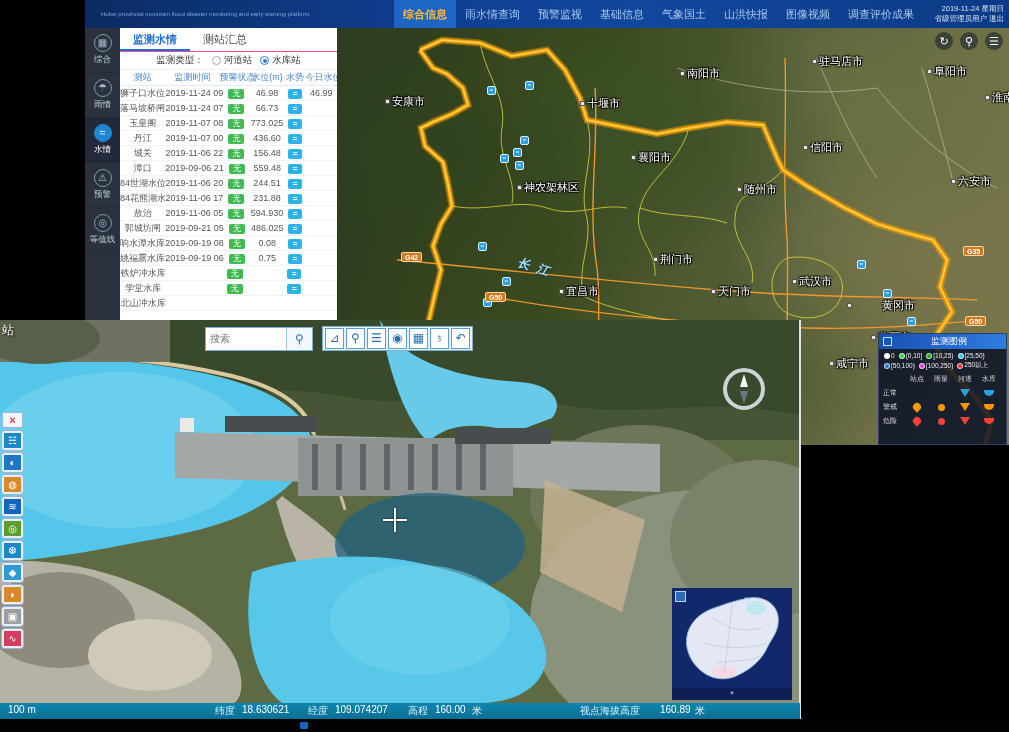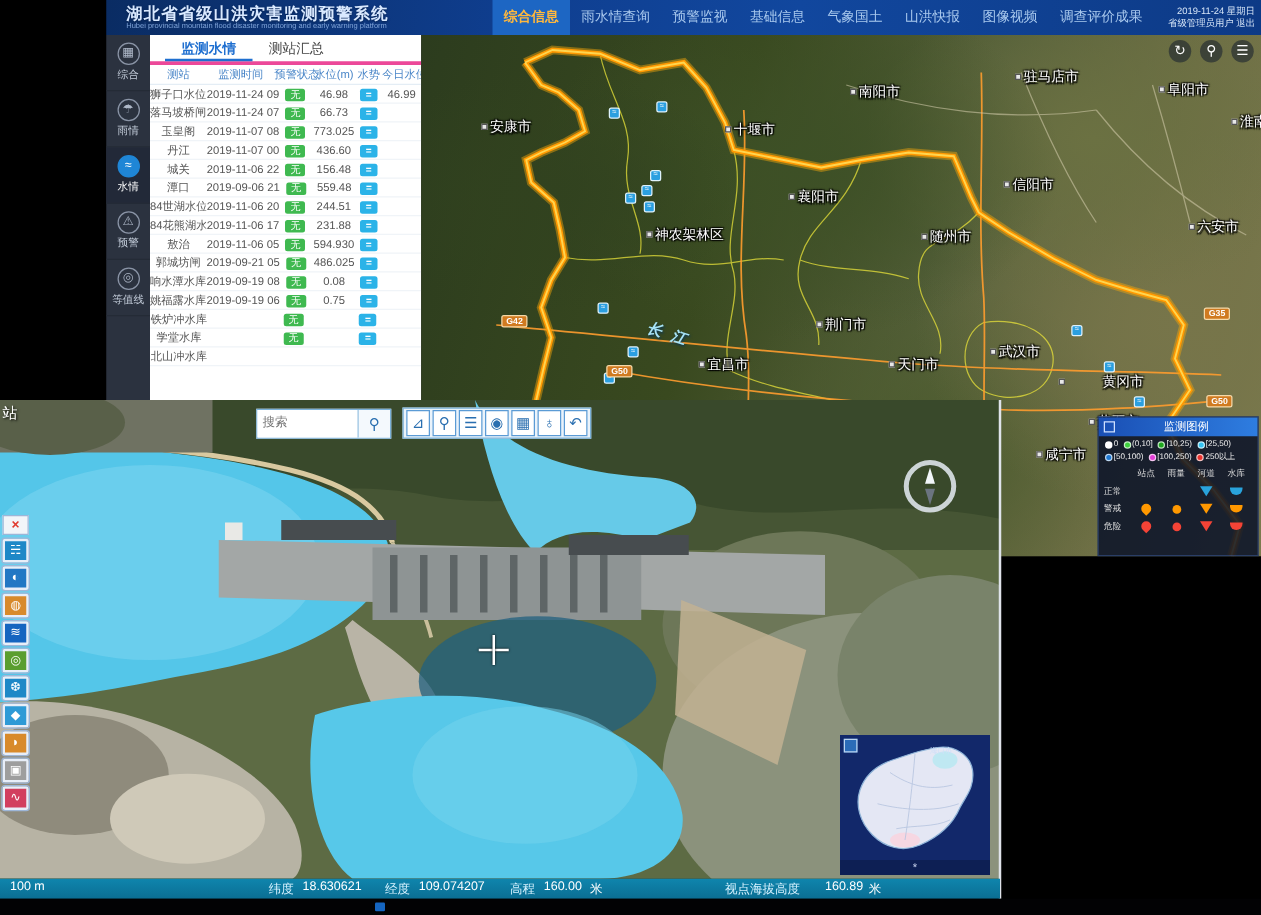--- a/index.html
+++ b/index.html
@@ -25,21 +25,21 @@
   .sb-item.s-active .sb-ic{background:#1f86d6;border-color:#1f86d6;color:#fff}
   .sb-item.s-active .sb-lb{color:#fff}
   
   #panel{position:absolute;left:120px;top:28px;width:217px;height:292px;background:#fff;overflow:hidden}
   .p-row{display:flex;align-items:center;justify-content:center;font-size:10.5px;color:#333}
   #p-filter{height:22px;border-bottom:1px solid #eef2f6}
   #p-type{height:18px;font-size:9.5px;border-bottom:1px solid #eef2f6}
   .radio{width:9px;height:9px;border:1px solid #9aa7b4;border-radius:50%;display:inline-block;position:relative;background:#fff;margin:0 3px 0 8px;flex:none}
   .radio.s-on{border-color:#2a7fd4}
   .radio.s-on::after{content:"";position:absolute;inset:1.5px;background:#2a7fd4;border-radius:50%}
-  #p-tabs{display:flex;height:24px;border-bottom:3px solid #ec4899;padding-left:12px}
+  #p-tabs{display:flex;height:24px;border-bottom:1px solid #ec4899;padding-left:0}
   .tab{padding:0 13px;line-height:22px;font-size:11px;color:#444;cursor:pointer}
   .tab.s-active{color:#1f6fd0;font-weight:bold;border-bottom:2px solid #1f6fd0}
   .thead,.trow{display:flex;align-items:center;white-space:nowrap}
   .thead{height:16px;color:#4a86c8;font-size:9px;border-bottom:1px solid #e4edf5}
   .trow{height:15px;font-size:9px;color:#555;border-bottom:1px solid #f0f4f8;cursor:pointer}
   .c1{width:52px;text-align:center;overflow:hidden}
   .c2{width:62px;text-align:center}
   .c3{width:30px;text-align:center}
   .c4{width:40px;text-align:center}
   .c5{width:24px;text-align:center}
@@ -114,21 +114,20 @@
   #bottombar{position:absolute;left:0;top:719px;width:1009px;height:13px;background:#020204;z-index:6}
   #bb-dot{position:absolute;left:300px;top:3px;width:8px;height:7px;background:#1565c0;border-radius:1px}
 </style>
 </head>
 <body>
 
 <div id="root">
 
   <div id="hdr">
     <div class="hdr-t">
-      <div class="hdr-title">湖北省省级山洪灾害监测预警系统</div>
       <div class="hdr-sub">Hubei provincial mountain flood disaster monitoring and early warning platform</div>
     </div>
     <div id="nav">
 
         <div class="nav-item s-active">综合信息</div>
 
         <div class="nav-item">雨水情查询</div>
 
         <div class="nav-item">预警监视</div>
 
@@ -179,20 +178,35 @@
       </div>
     </div>
 
   <div id="panel">
     <div id="p-tabs">
 
         <div class="tab s-active">监测水情</div>
 
         <div class="tab">测站汇总</div>
       </div>
+    <div class="p-row" id="p-type">
+      <span>监测类型：</span>
+      <span style="display:flex;align-items:center">
+
+          <span style="display:inline-flex;align-items:center">
+            <span class="radio s-off"></span>
+            <span>河道站</span>
+          </span>
+
+          <span style="display:inline-flex;align-items:center">
+            <span class="radio s-on"></span>
+            <span>水库站</span>
+          </span>
+        </span>
+    </div>
     <div class="thead">
       <span class="th c1">测站</span>
       <span class="th c2">监测时间</span>
       <span class="th c3">预警状态</span>
       <span class="th c4">水位(m)</span>
       <span class="th c5">水势</span>
       <span class="th c6">今日水位(m)</span>
     </div>
     <div id="tbody">
 

